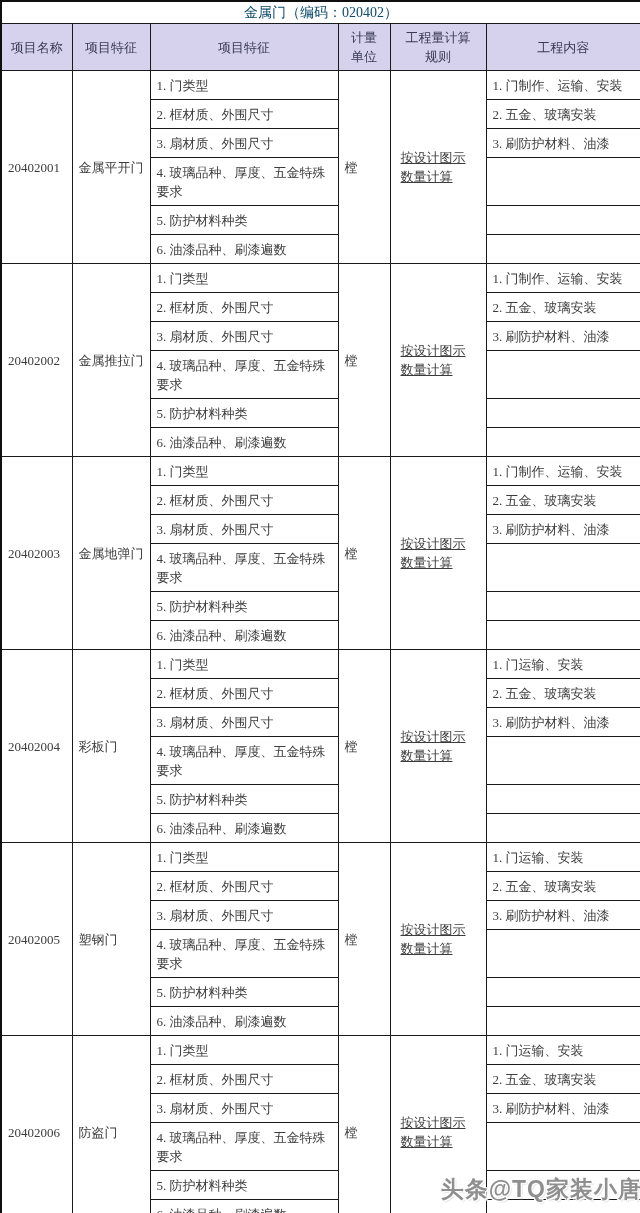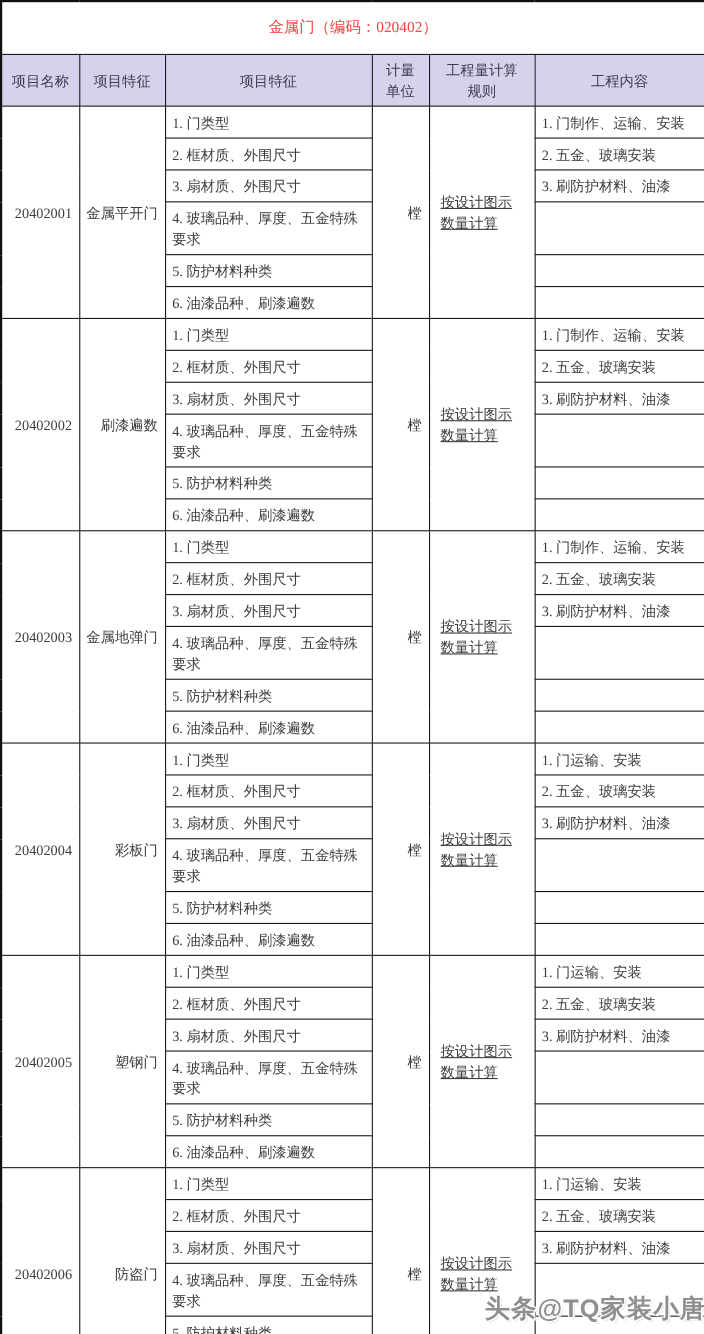--- a/index.html
+++ b/index.html
@@ -11,28 +11,28 @@
   }
   td,th{
     border:1px solid #1a1a1a;
     font-size:13px;color:#3c3c3c;
     vertical-align:middle;
     padding:2px 6px;
     line-height:19px;
     overflow:hidden;
   }
   tr.title-row td{
-    height:19px;text-align:center;font-size:14px;color:#ef4444;
-    padding:14px 4px;background:#fff;font-weight:normal;
+    height:19px;text-align:center;font-size:14px;color:#0c4a6e;
+    padding:1px 4px;background:#fff;font-weight:normal;
   }
   tr.header-row th{
     height:42px;background:#d6d2ee;color:#3a3a52;text-align:center;
     font-weight:normal;white-space:pre-line;
   }
-  td.c-center{text-align:right;}
+  td.c-center{text-align:left;}
   td.c-left{text-align:left;}
   td.rule-cell{white-space:pre-line;padding-left:10px;text-decoration:underline;}
   tr.sub-row td.feature-cell, tr.sub-row td.content-cell{height:24px;}
   tr.tall-row td.feature-cell, tr.tall-row td.content-cell{height:43px;margin-top:39px;}
   .watermark{
     position:absolute;right:-2px;bottom:8px;
     font-family:"Liberation Sans","DejaVu Sans",sans-serif;
     font-size:23px;font-weight:bold;letter-spacing:1px;
     color:#8f8f8f;
     text-shadow:1px 1px 0 #ffffff,-1px -1px 0 #ffffff,1px -1px 0 #ffffff,-1px 1px 0 #ffffff,2px 2px 1px #e8e8e8;
@@ -92,21 +92,21 @@
         <tr class="sub-row">
           <td class="c-left feature-cell">5. 防护材料种类</td>
           <td class="c-left content-cell"></td>
         </tr>
         <tr class="sub-row">
           <td class="c-left feature-cell">6. 油漆品种、刷漆遍数</td>
           <td class="c-left content-cell"></td>
         </tr>
         <tr class="sub-row">
           <td class="c-center" rowspan="6">20402002</td>
-          <td class="c-center" rowspan="6">刷漆遍数</td>
+          <td class="c-center" rowspan="6">金属推拉门</td>
           <td class="c-left feature-cell">1. 门类型</td>
           <td class="c-center" rowspan="6">樘</td>
           <td class="c-left rule-cell" rowspan="6">按设计图示
 数量计算</td>
           <td class="c-left content-cell">1. 门制作、运输、安装</td>
         </tr>
         <tr class="sub-row">
           <td class="c-left feature-cell">2. 框材质、外围尺寸</td>
           <td class="c-left content-cell">2. 五金、玻璃安装</td>
         </tr>

